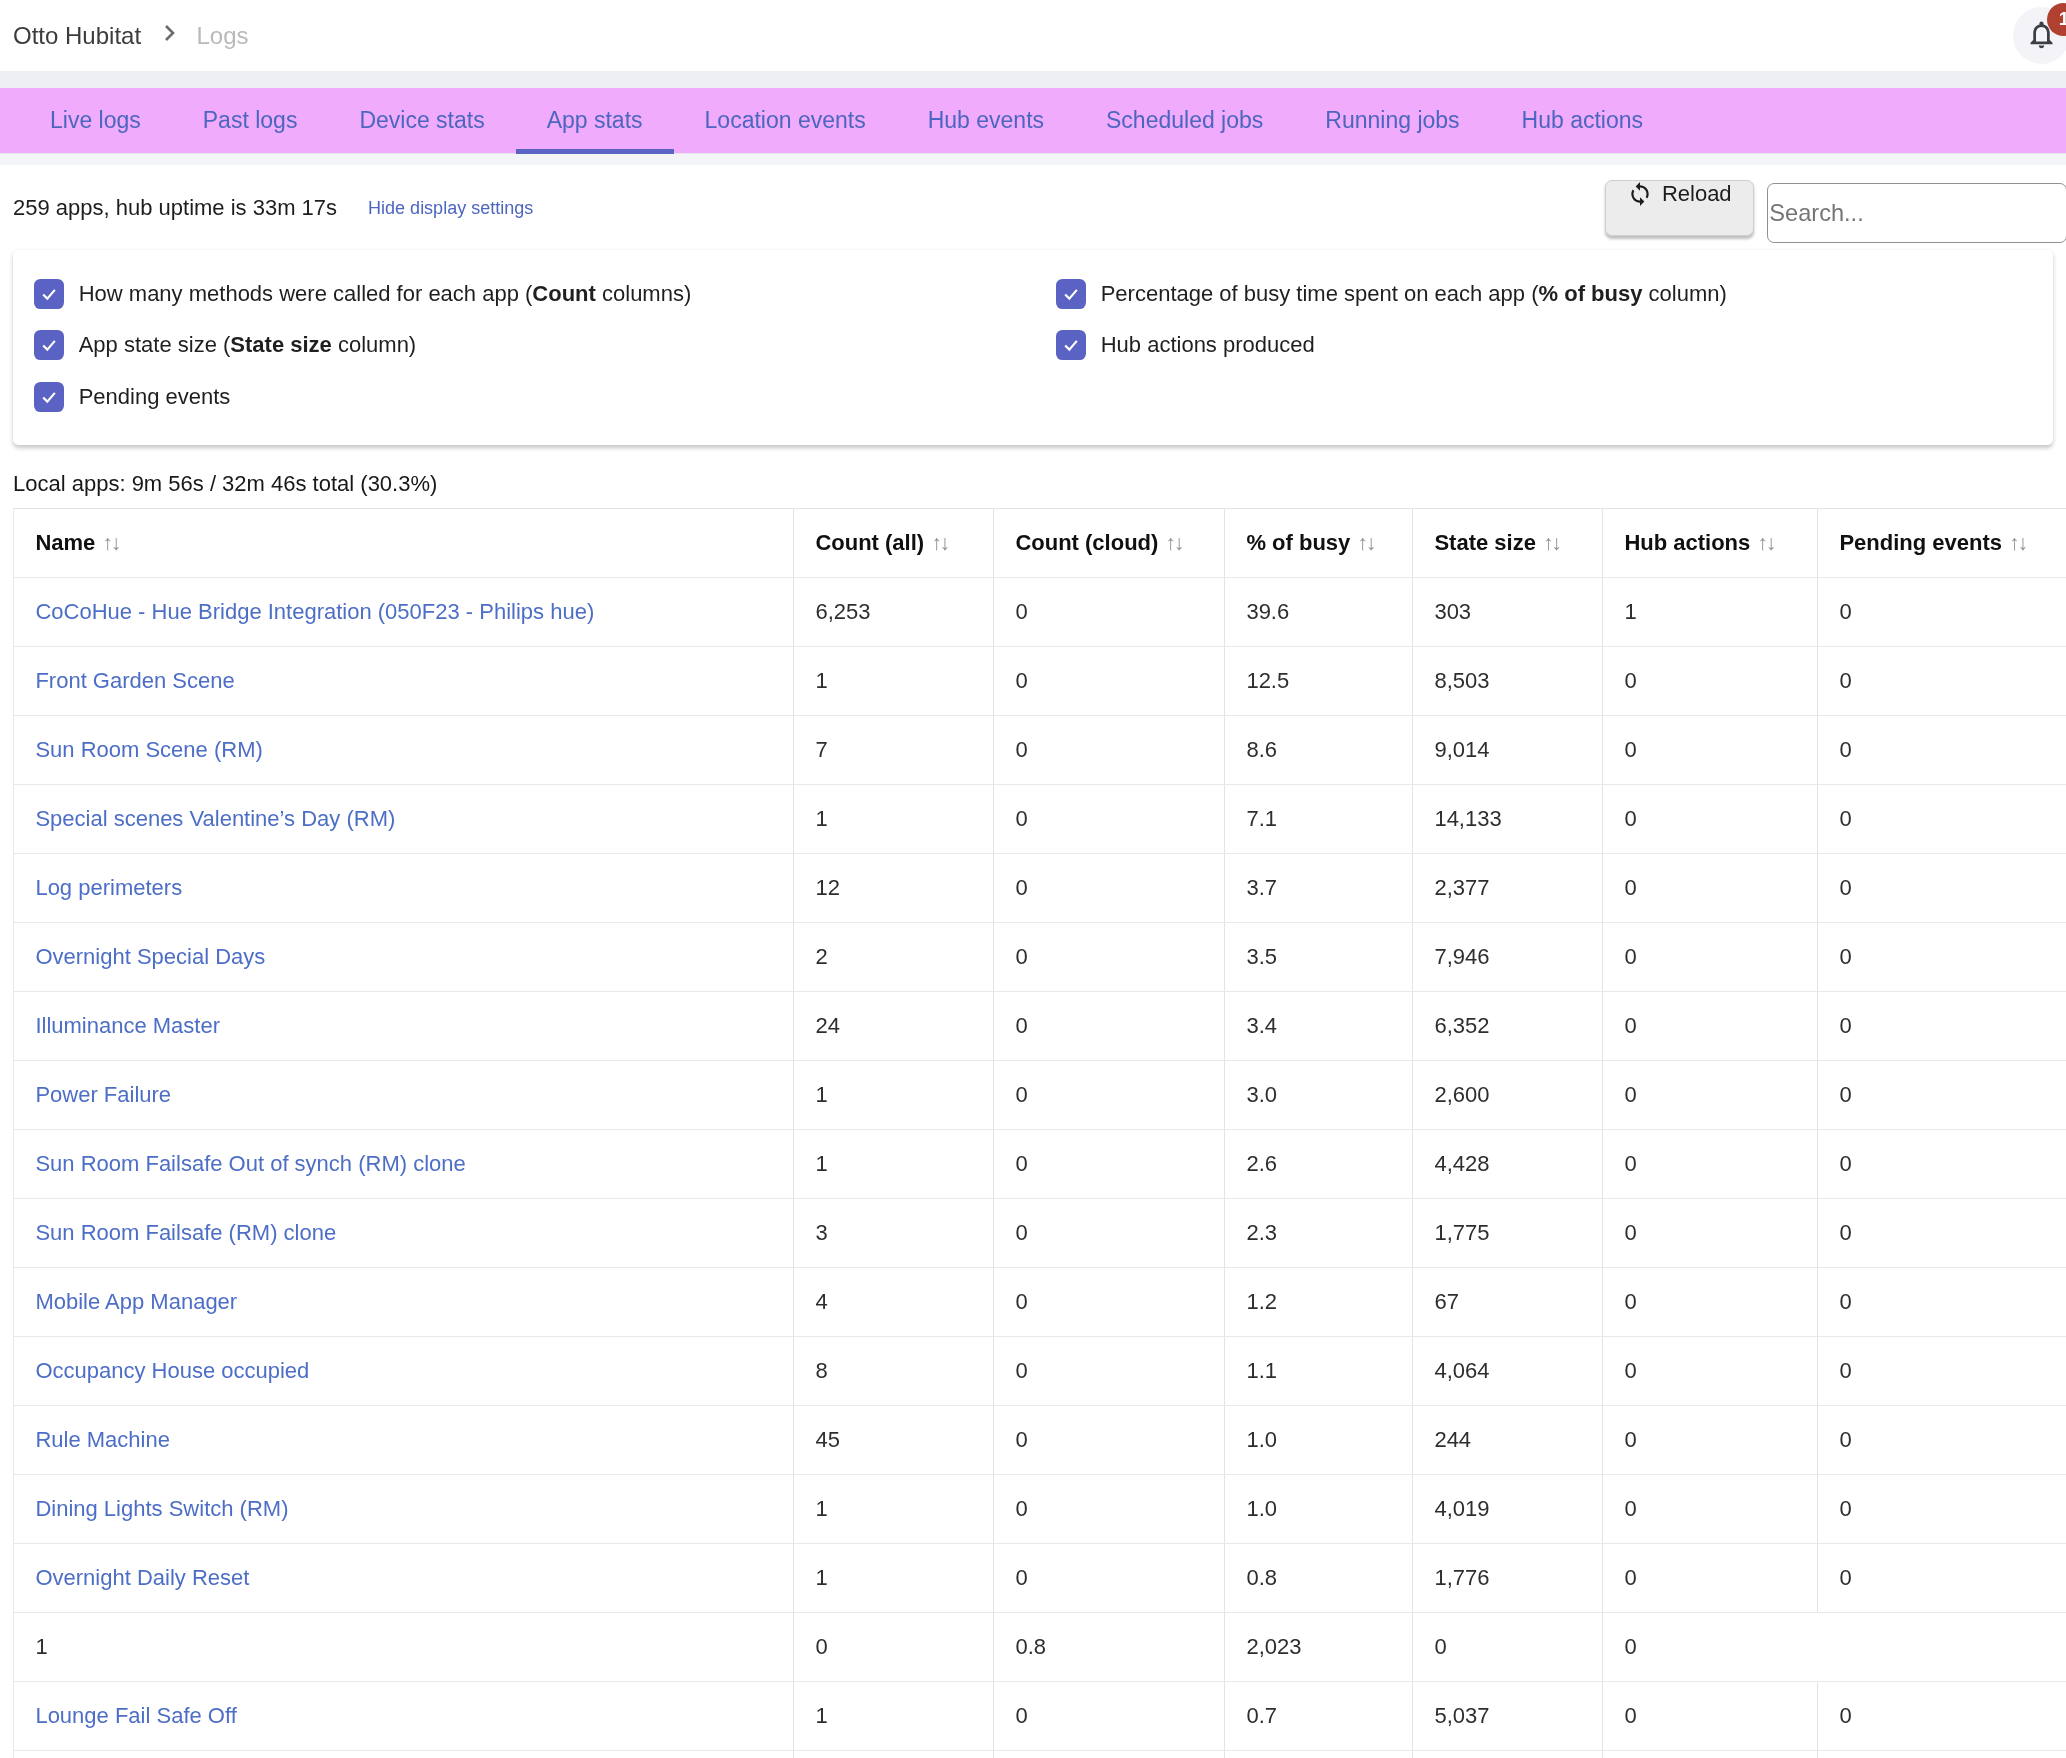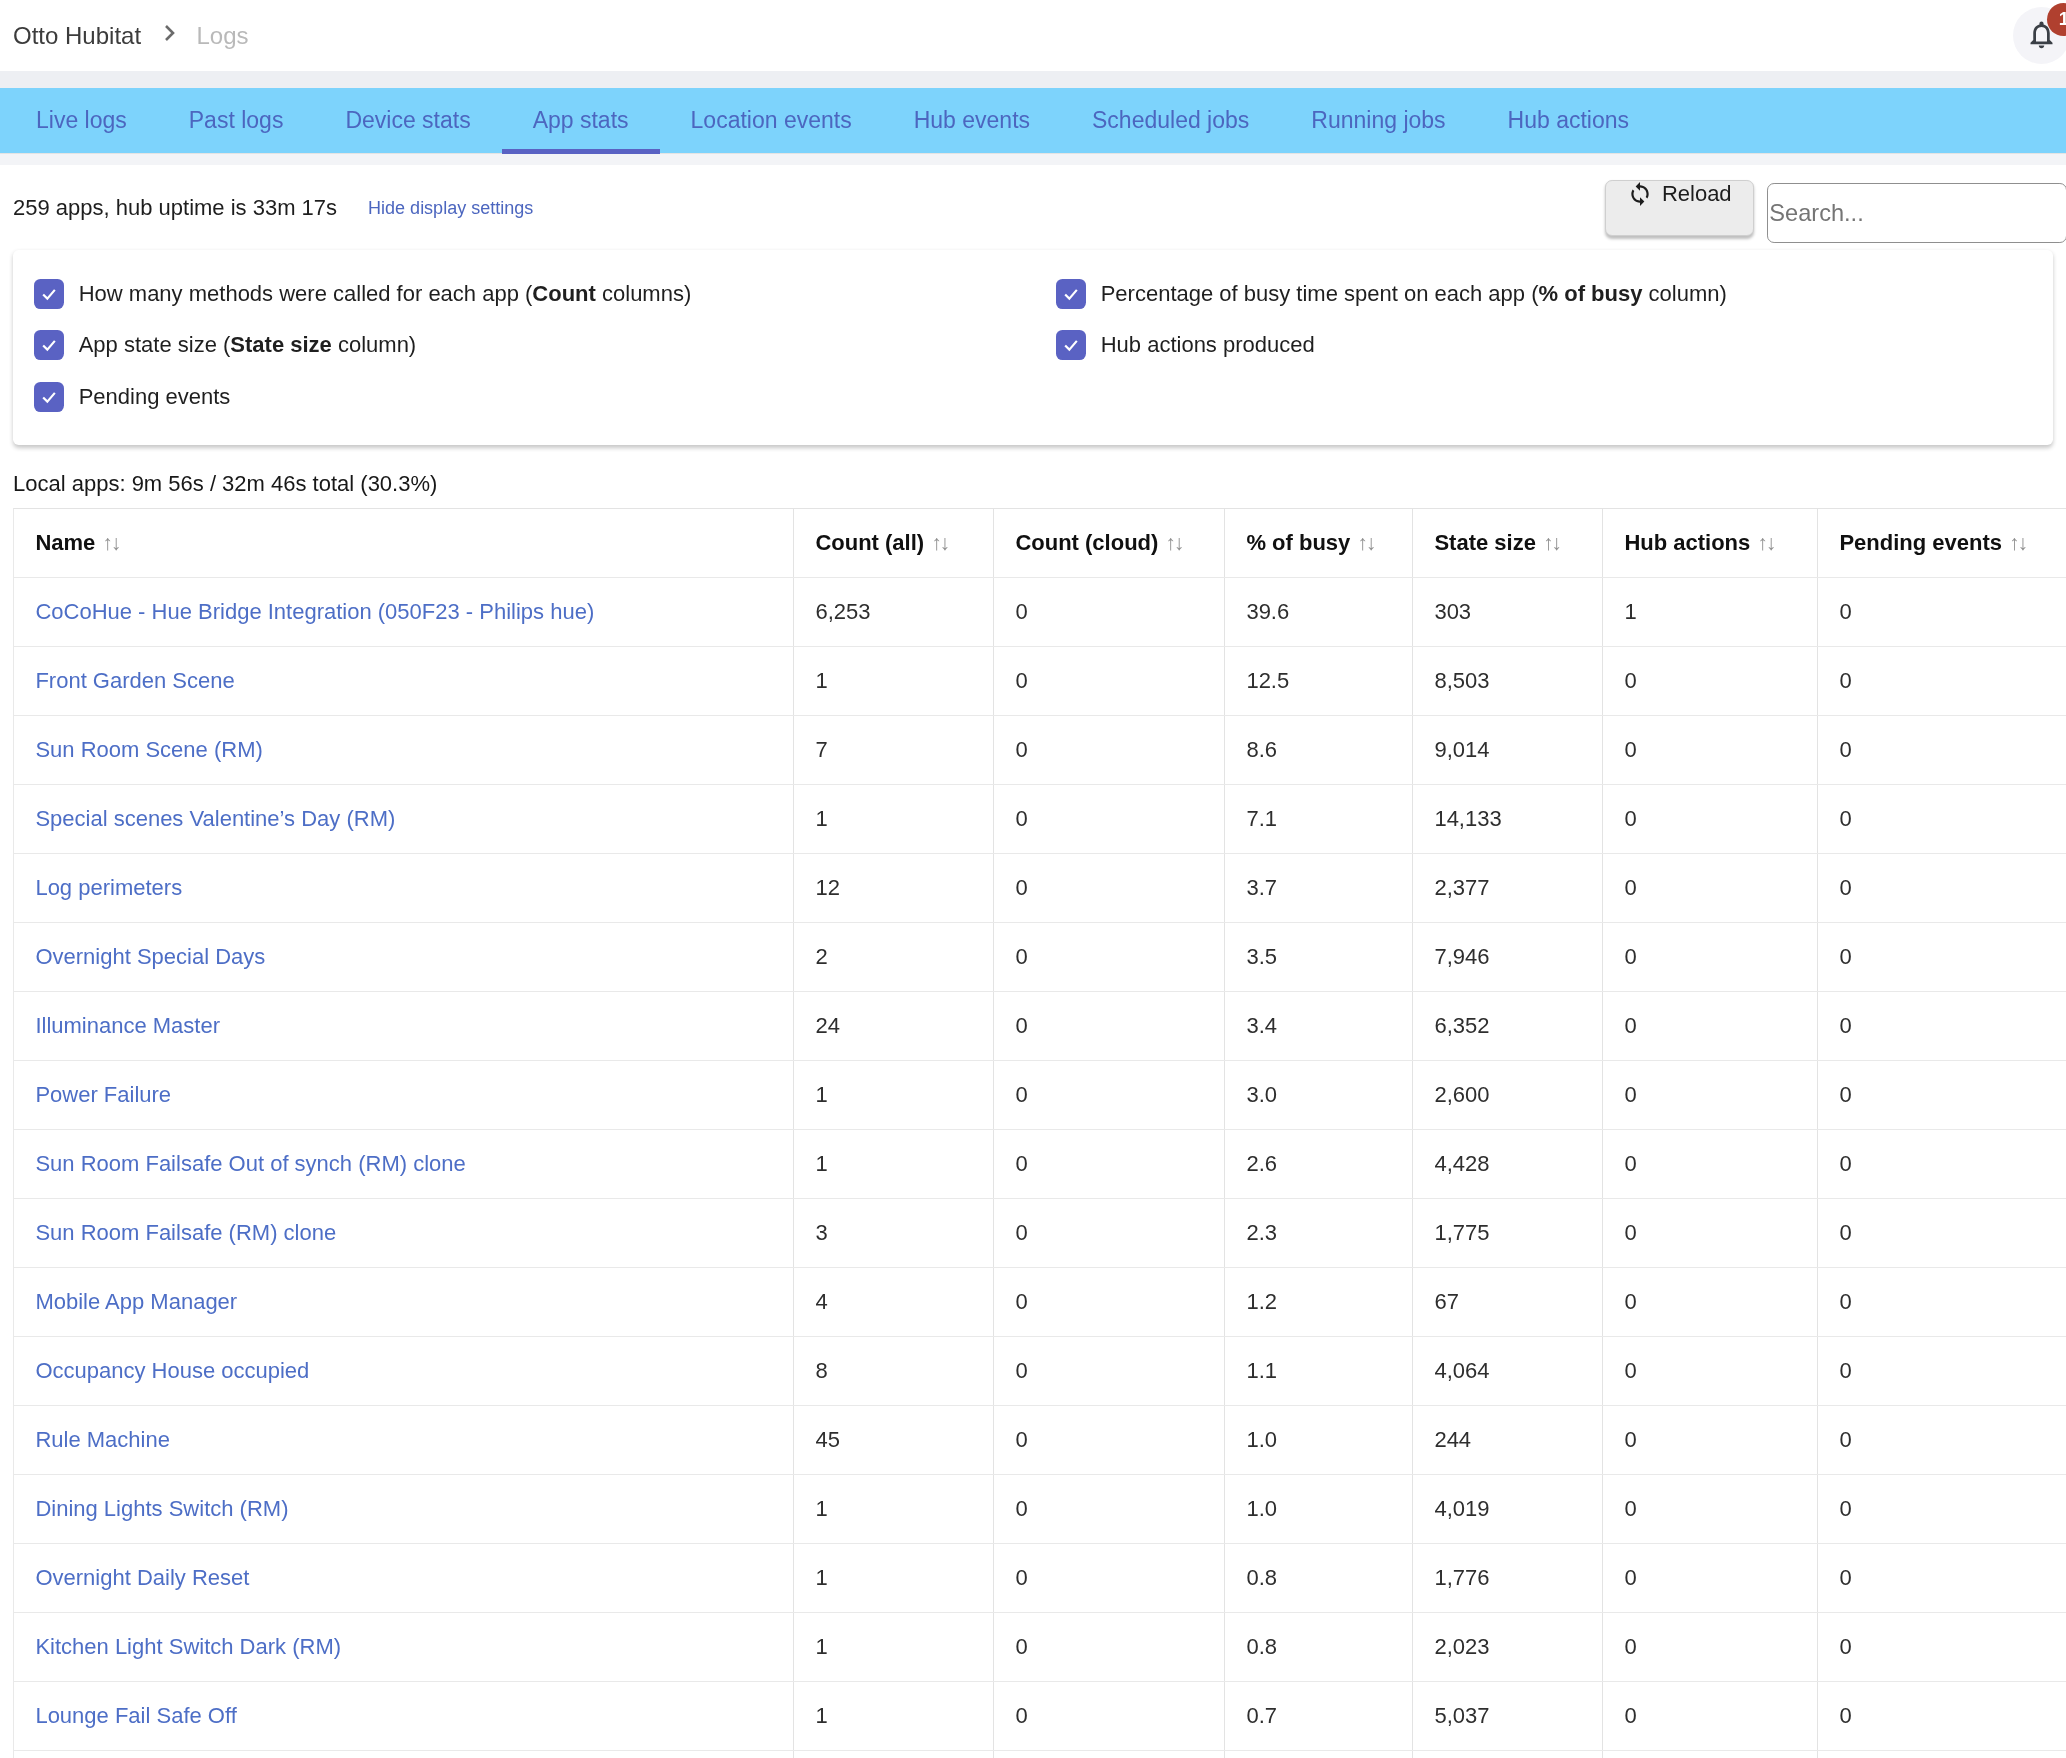--- a/index.html
+++ b/index.html
@@ -16,21 +16,21 @@
                background:#f4f4f8; display:flex; align-items:center; justify-content:center; }
   .bell-wrap svg { width:33px; height:33px; fill:#3a3f46; }
   .badge { position:absolute; right:-10px; top:-4.3px; width:33px; height:33px; border-radius:50%;
            background:#b0402f; color:#fff; font-size:18.6px; font-weight:bold;
            display:flex; align-items:center; justify-content:center; }
 
   .strip-a { height:17px; background:#edeff3; }
   .strip-b { height:11.4px; background:#f3f4f7; }
 
   
-  .tabbar { height:66px; background:#7dd3fc; display:flex; align-items:stretch; padding-left:5px;
+  .tabbar { height:66px; background:#f0abfc; display:flex; align-items:stretch; padding-left:19px;
             border-bottom:1.4px solid #e4e4e4; }
   .tab { position:relative; display:flex; align-items:center; padding:0 31px; font-size:23px;
          color:#4c66bf; cursor:pointer; }
   .tab.active::after { content:""; position:absolute; left:0; right:0; bottom:-1.4px; height:5.7px;
                        background:#5a62c3; }
 
   
   .toolbar { margin:10px 13px 0 13px; height:66px; display:flex; align-items:center; position:relative; }
   .summary { font-size:22px; color:#1e1e1e; }
   .hide-link { margin-left:31px; font-size:18px; color:#4c66bf; cursor:pointer; }
@@ -382,23 +382,20 @@
           <a class="app-link">Overnight Daily Reset</a>
         </div>
     <div class="cell">1</div>
     <div class="cell">0</div>
     <div class="cell">0.8</div>
     <div class="cell">1,776</div>
     <div class="cell">0</div>
     <div class="cell">0</div>
   </div>
       <div class="trow">
-    <div class="cell">
-          <a class="app-link">Kitchen Light Switch Dark (RM)</a>
-        </div>
     <div class="cell">1</div>
     <div class="cell">0</div>
     <div class="cell">0.8</div>
     <div class="cell">2,023</div>
     <div class="cell">0</div>
     <div class="cell">0</div>
   </div>
       <div class="trow">
     <div class="cell">
           <a class="app-link">Lounge Fail Safe Off</a>

